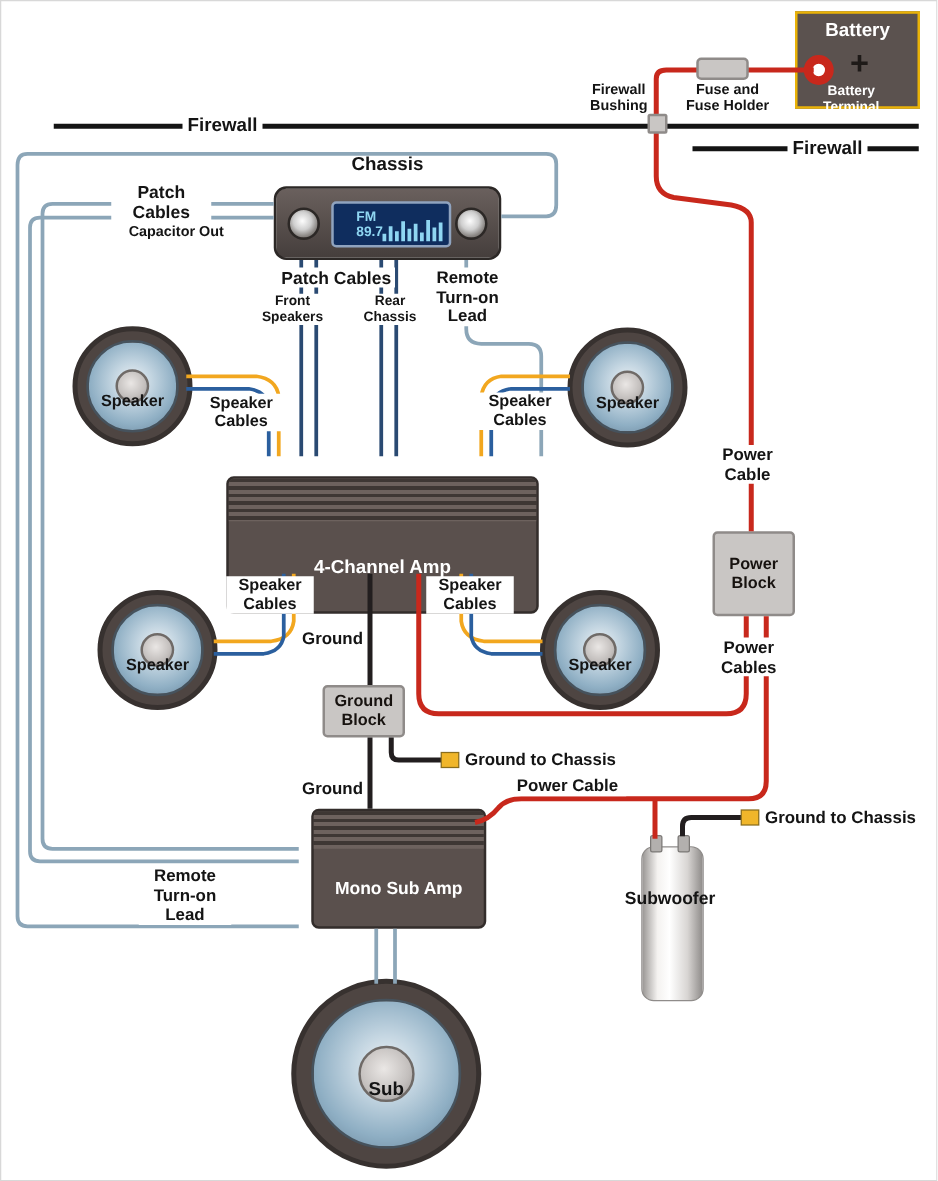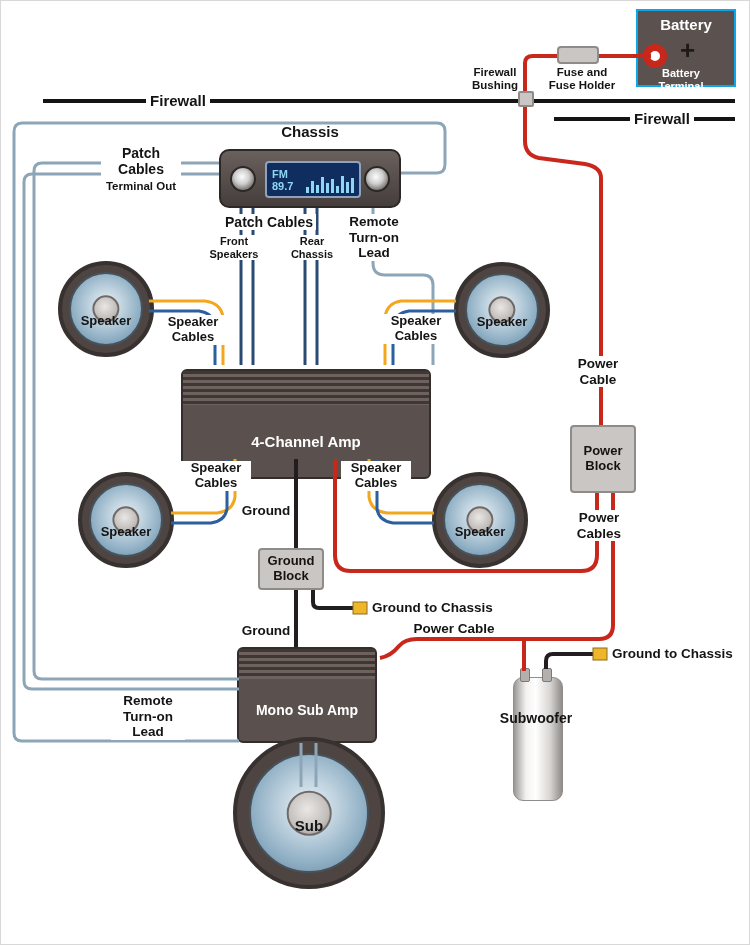--- a/index.html
+++ b/index.html
@@ -33,27 +33,27 @@
     background:radial-gradient(circle at 45% 40%, #eae7e5, #c3bfbd 60%, #9a9593); }
   .speaker .spk-label { position:absolute; left:0; right:0; top:55%; text-align:center;
     font-weight:bold; color:#141414; }
 
   
   .receiver { background:linear-gradient(180deg,#6a605d,#453e3c); border:2px solid #2c2826; border-radius:10px; }
   .knob { position:absolute; width:26px; height:26px; border-radius:50%; border:2px solid #2c2826;
     background:radial-gradient(circle at 45% 40%, #fdfdfd 0%, #cfcfcf 40%, #8a8683 68%, #4e4a47 100%); }
   .display { position:absolute; left:44px; top:10px; width:96px; height:37px; background:#0f2d5e;
     border:2px solid #8fa3bf; border-radius:4px; display:flex; align-items:center;
-    justify-content:space-between; padding:0 5px; }
+    justify-content:space-between; padding:0 18px; }
   .freq { color:#8fd6f2; font-weight:bold; font-size:11px; }
   .eq { display:flex; align-items:flex-end; gap:2px; height:26px; }
   .eq b { width:3px; background:#8fd6f2; display:block; }
 
   
-  .battery { background:#5b524f; border:2px solid #0ea5e9; color:#fff; text-align:center; }
+  .battery { background:#5b524f; border:2px solid #eab308; color:#fff; text-align:center; }
   .battery-name { font-weight:bold; font-size:15px; margin-top:5px; }
   .terminal-ring { position:absolute; left:5px; top:33px; width:24px; height:24px; border-radius:50%;
     border:7px solid #c8281c; background:#fff; }
   .plus { position:absolute; left:42px; top:24px; font-size:26px; font-weight:bold; color:#1e1a18; }
   .terminal-label { position:absolute; left:4px; top:56px; width:78px; font-weight:bold; font-size:11px;
     white-space:pre-line; line-height:1.15; text-align:center; }
 
   
   .block { background:#c9c6c4; border:2px solid #8f8b89; border-radius:4px; display:flex;
     align-items:center; justify-content:center; text-align:center; }
@@ -168,23 +168,23 @@
           <b style="height: 10px;"></b>
           <b style="height: 14px;"></b>
           <b style="height: 7px;"></b>
           <b style="height: 17px;"></b>
           <b style="height: 11px;"></b>
           <b style="height: 15px;"></b>
         </span>
     </div>
   </div>
 
-  <div class="lbl bg" style="left:100px;top:144px;width:80px;font-size:14px">Patch
-Cables</div>
-  <div class="lbl bg" style="left:94px;top:179px;width:92px;font-size:11.5px">Terminal Out</div>
+  <div class="lbl bg" style="left:88px;top:144px;width:80px;font-size:14px">Patch
+Cables</div>
+  <div class="lbl bg" style="left:94px;top:179px;width:92px;font-size:11.5px">Capacitor Out</div>
   <div class="lbl bg" style="left:221px;top:213px;width:94px;font-size:14px">Patch Cables</div>
   <div class="lbl bg" style="left:202px;top:234px;width:62px;font-size:11px">Front
 Speakers</div>
   <div class="lbl bg" style="left:280px;top:234px;width:62px;font-size:11px">Rear
 Chassis</div>
   <div class="lbl bg" style="left:339px;top:213px;width:68px;font-size:13.5px">Remote
 Turn-on
 Lead</div>
 
   <div class="comp speaker" style="left:57px;top:260px;width:96px;height:96px">
@@ -210,21 +210,21 @@
 
   <div class="lbl bg" style="left:157px;top:314px;width:70px;font-size:13px">Speaker
 Cables</div>
   <div class="lbl bg" style="left:380px;top:313px;width:70px;font-size:13px">Speaker
 Cables</div>
   <div class="lbl bg" style="left:180px;top:460px;width:70px;font-size:13px">Speaker
 Cables</div>
   <div class="lbl bg" style="left:340px;top:460px;width:70px;font-size:13px">Speaker
 Cables</div>
 
-  <div class="comp amp" style="left:180px;top:368px;width:250px;height:110px">
+  <div class="comp amp" style="left:180px;top:380px;width:250px;height:110px">
     <div class="fins" style="height:34px"></div>
     <div class="amp-label" style="font-size:15px">4-Channel Amp</div>
   </div>
 
   <div class="lbl bg" style="left:566px;top:355px;width:62px;font-size:13.5px">Power
 Cable</div>
   <div class="comp block" style="left:569px;top:424px;width:66px;height:68px">
     <span class="block-label">Power
 Block</span>
   </div>
@@ -234,33 +234,33 @@
   <div class="lbl bg" style="left:238px;top:502px;width:54px;font-size:13.5px">Ground</div>
   <div class="comp block" style="left:257px;top:547px;width:66px;height:42px">
     <span class="block-label">Ground
 Block</span>
   </div>
   <div class="lbl left" style="left:371px;top:599px;width:140px;font-size:13.5px">Ground to Chassis</div>
   <div class="lbl bg" style="left:238px;top:622px;width:54px;font-size:13.5px">Ground</div>
   <div class="lbl bg" style="left:406px;top:620px;width:94px;font-size:13.5px">Power Cable</div>
   <div class="lbl left" style="left:611px;top:645px;width:135px;font-size:13.5px">Ground to Chassis</div>
 
-  <div class="comp amp" style="left:236px;top:646px;width:140px;height:96px">
+  <div class="comp amp" style="left:248px;top:646px;width:140px;height:96px">
     <div class="fins" style="height:30px"></div>
     <div class="amp-label" style="font-size:14px">Mono Sub Amp</div>
   </div>
   <div class="lbl bg" style="left:110px;top:692px;width:74px;font-size:13.5px">Remote
 Turn-on
 Lead</div>
 
   <div class="comp capacitor" style="left:512px;top:676px;width:50px;height:124px">
     <div class="cap-terminal" style="left:6px"></div>
     <div class="cap-terminal" style="left:28px"></div>
   </div>
   <div class="lbl" style="left:491px;top:709px;width:88px;font-size:14px;z-index:4">Subwoofer</div>
 
-  <div class="comp speaker" style="left:232px;top:736px;width:152px;height:152px">
+  <div class="comp speaker" style="left:232px;top:782px;width:152px;height:152px">
     <div class="cone"></div>
     <div class="cap"></div>
     <div class="spk-label" style="font-size:15px;top:53%">Sub</div>
   </div>
 
 </div>
 
 </body></html>

